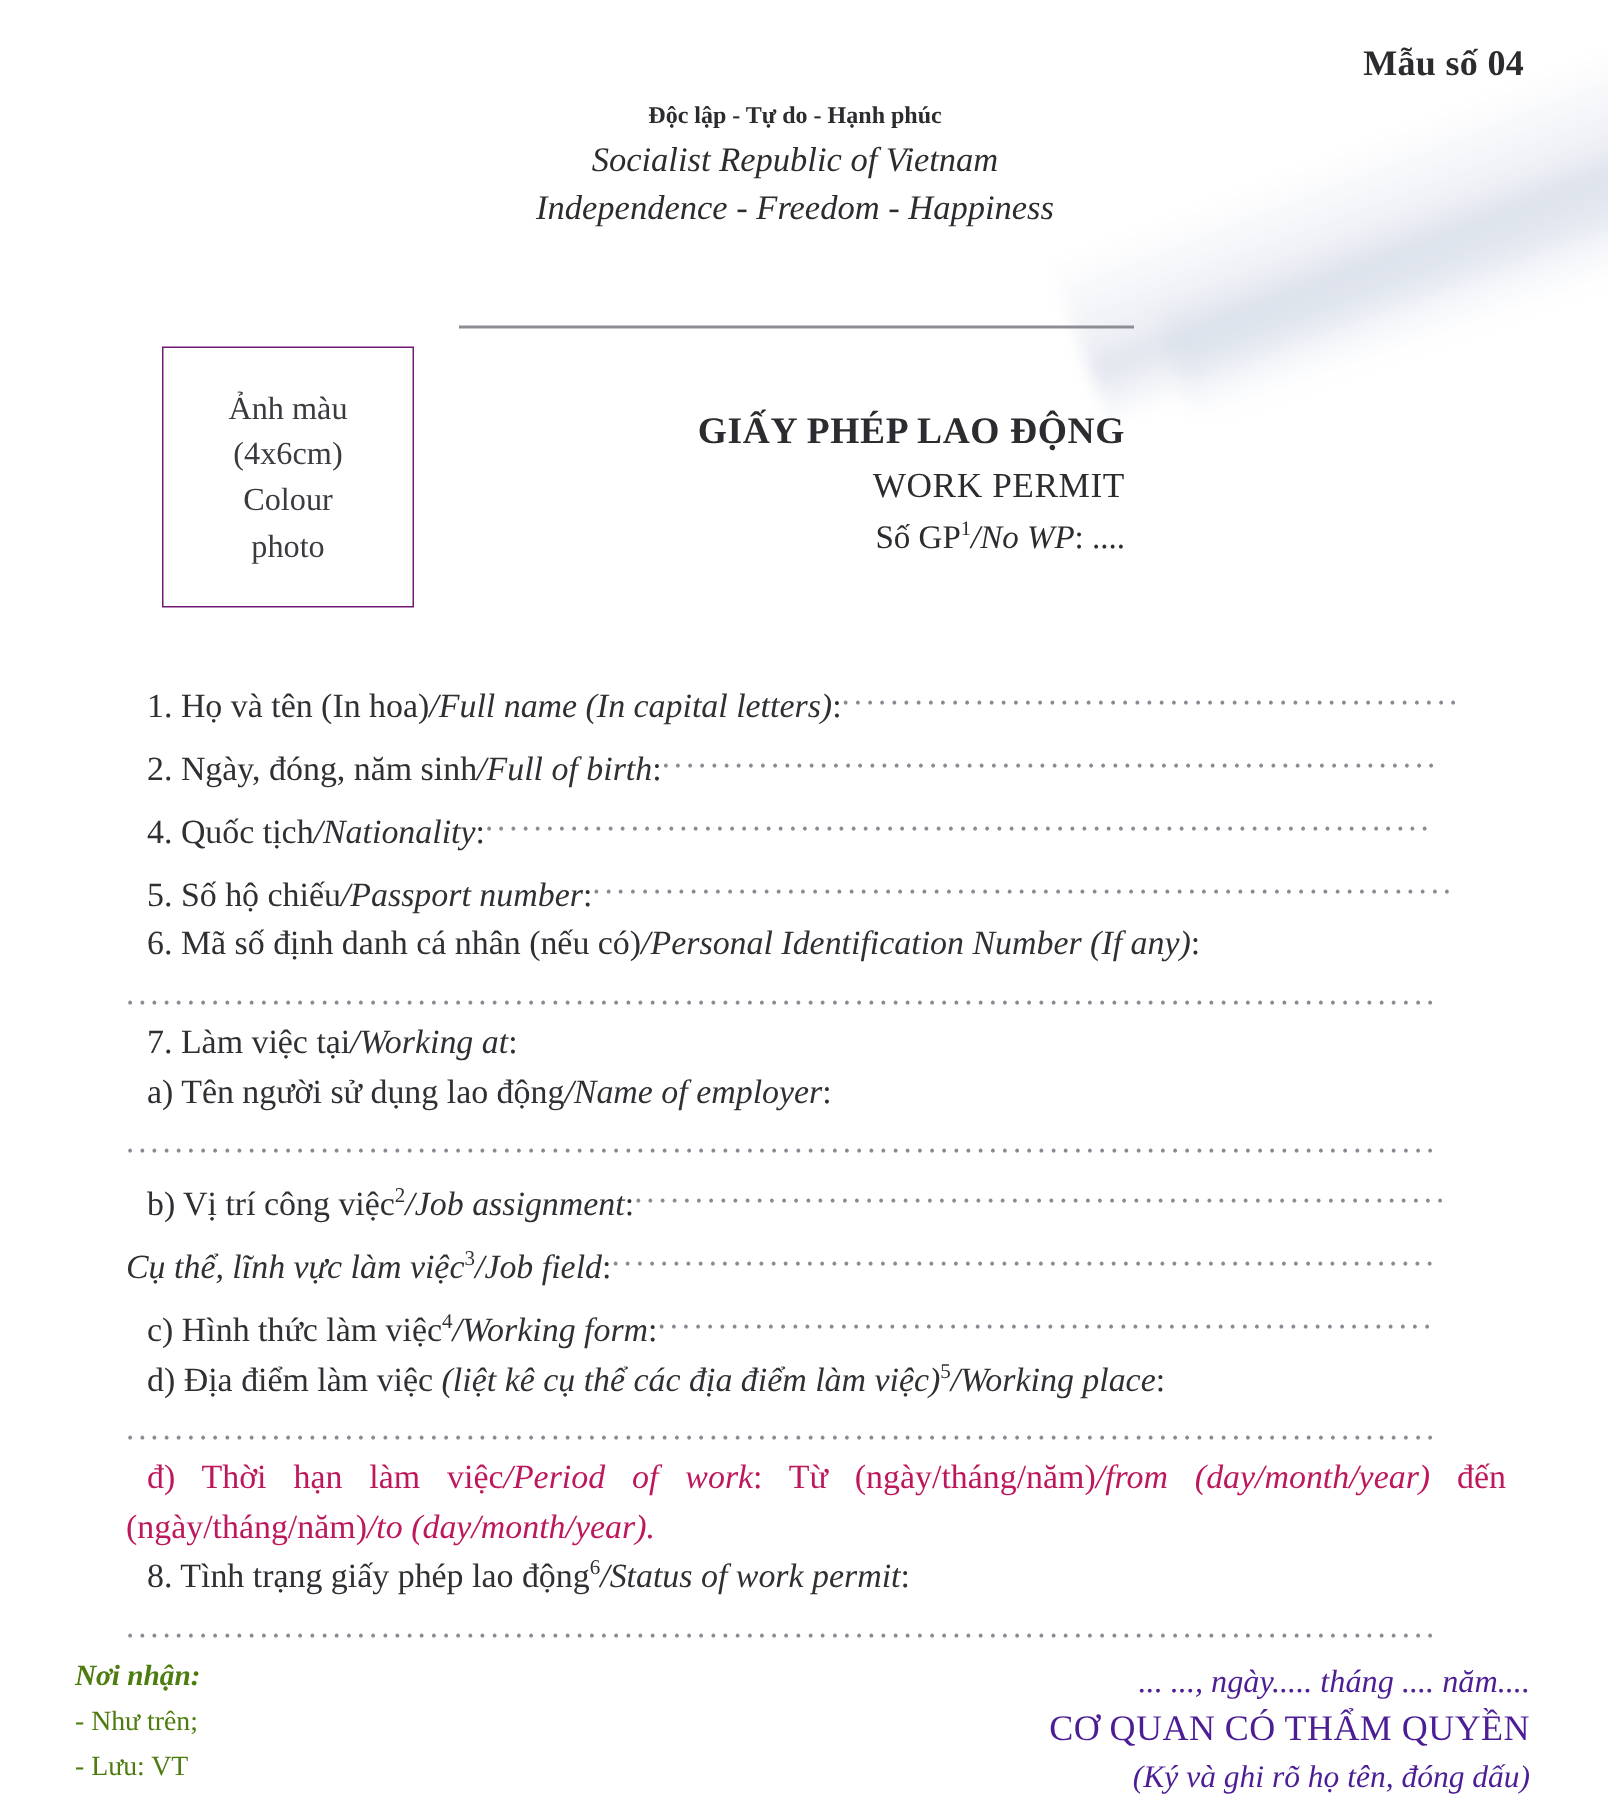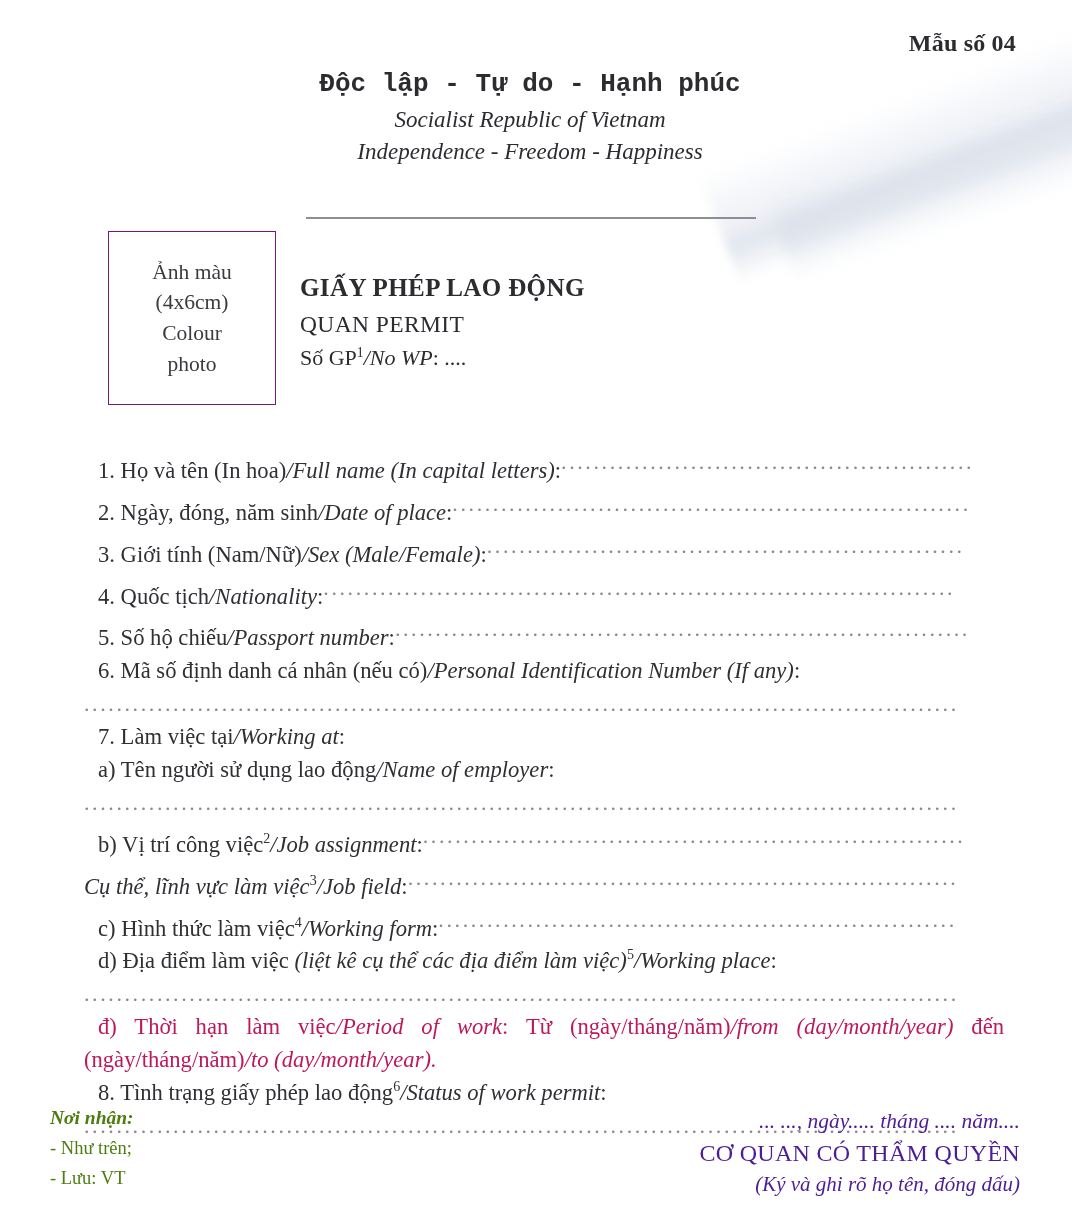--- a/index.html
+++ b/index.html
@@ -74,24 +74,23 @@
     text-align: center;
   }
   .nh-line1 {
     font-weight: bold;
     font-size: 24.5px;
     letter-spacing: 0.1px;
     line-height: 1.22;
   }
   .nh-line2 {
     font-weight: bold;
-    font-size: 26px;
+    font-size: 16px;
     line-height: 1.3;
     margin-top: 2px;
-    font-family: Liberation Mono, monospace;
   }
   .nh-line3 {
     font-style: italic;
     font-size: 23px;
     line-height: 1.32;
     margin-top: 3px;
   }
   .nh-line4 {
     font-style: italic;
     font-size: 23px;
@@ -126,21 +125,21 @@
     color: #3a3a40;
   }
   .photo-box span { display: block; }
 
   
   .doc-title {
     position: absolute;
     top: 272px;
     left: 300px;
     width: 450px;
-    text-align: left;
+    text-align: right;
   }
   .dt-vn {
     font-weight: bold;
     font-size: 25px;
     letter-spacing: 0.4px;
     line-height: 1.3;
   }
   .dt-en {
     font-size: 23.5px;
     letter-spacing: 0.4px;
@@ -265,30 +264,29 @@
 
   <div class="photo-box">
     <span>Ảnh màu</span>
     <span>(4x6cm)</span>
     <span>Colour</span>
     <span>photo</span>
   </div>
 
   <div class="doc-title">
     <div class="dt-vn">GIẤY PHÉP LAO ĐỘNG</div>
-    <div class="dt-en">QUAN PERMIT</div>
+    <div class="dt-en">WORK PERMIT</div>
     <div class="dt-no">
       <span>Số GP</span><sup>1</sup><span class="it">/No WP</span><span>: ....</span>
     </div>
   </div>
 
   <div class="fields" id="field-list">
       <div class="field-line indent"><span>1. </span><span>Họ và tên (In hoa)</span><span class="it">/Full name (In capital letters)</span><span>:</span><span class="dots"> ...................................................</span></div>
-      <div class="field-line indent"><span>2. </span><span>Ngày, đóng, năm sinh</span><span class="it">/Date of place</span><span>:</span><span class="dots"> ................................................................</span></div>
-      <div class="field-line indent"><span>3. </span><span>Giới tính (Nam/Nữ)</span><span class="it">/Sex (Male/Female)</span><span>:</span><span class="dots"> ...........................................................</span></div>
+      <div class="field-line indent"><span>2. </span><span>Ngày, đóng, năm sinh</span><span class="it">/Full of birth</span><span>:</span><span class="dots"> ................................................................</span></div>
       <div class="field-line indent"><span>4. </span><span>Quốc tịch</span><span class="it">/Nationality</span><span>:</span><span class="dots"> ..............................................................................</span></div>
       <div class="field-line indent"><span>5. </span><span>Số hộ chiếu</span><span class="it">/Passport number</span><span>:</span><span class="dots"> .......................................................................</span></div>
       <div class="field-line indent"><span>6. </span><span>Mã số định danh cá nhân (nếu có)</span><span class="it">/Personal Identification Number (If any)</span><span>:</span></div>
       <div class="dot-rule">............................................................................................................</div>
       <div class="field-line indent"><span>7. </span><span>Làm việc tại</span><span class="it">/Working at</span><span>:</span></div>
       <div class="field-line indent"><span>a) </span><span>Tên người sử dụng lao động</span><span class="it">/Name of employer</span><span>:</span></div>
       <div class="dot-rule">............................................................................................................</div>
       <div class="field-line indent"><span>b) </span><span>Vị trí công việc</span><sup>2</sup><span class="it">/Job assignment</span><span>:</span><span class="dots"> ...................................................................</span></div>
       <div class="field-line flush"><span class="it">Cụ thể, lĩnh vực làm việc</span><sup>3</sup><span class="it">/Job field</span><span>:</span><span class="dots"> ....................................................................</span></div>
       <div class="field-line indent"><span>c) </span><span>Hình thức làm việc</span><sup>4</sup><span class="it">/Working form</span><span>:</span><span class="dots"> ................................................................</span></div>

